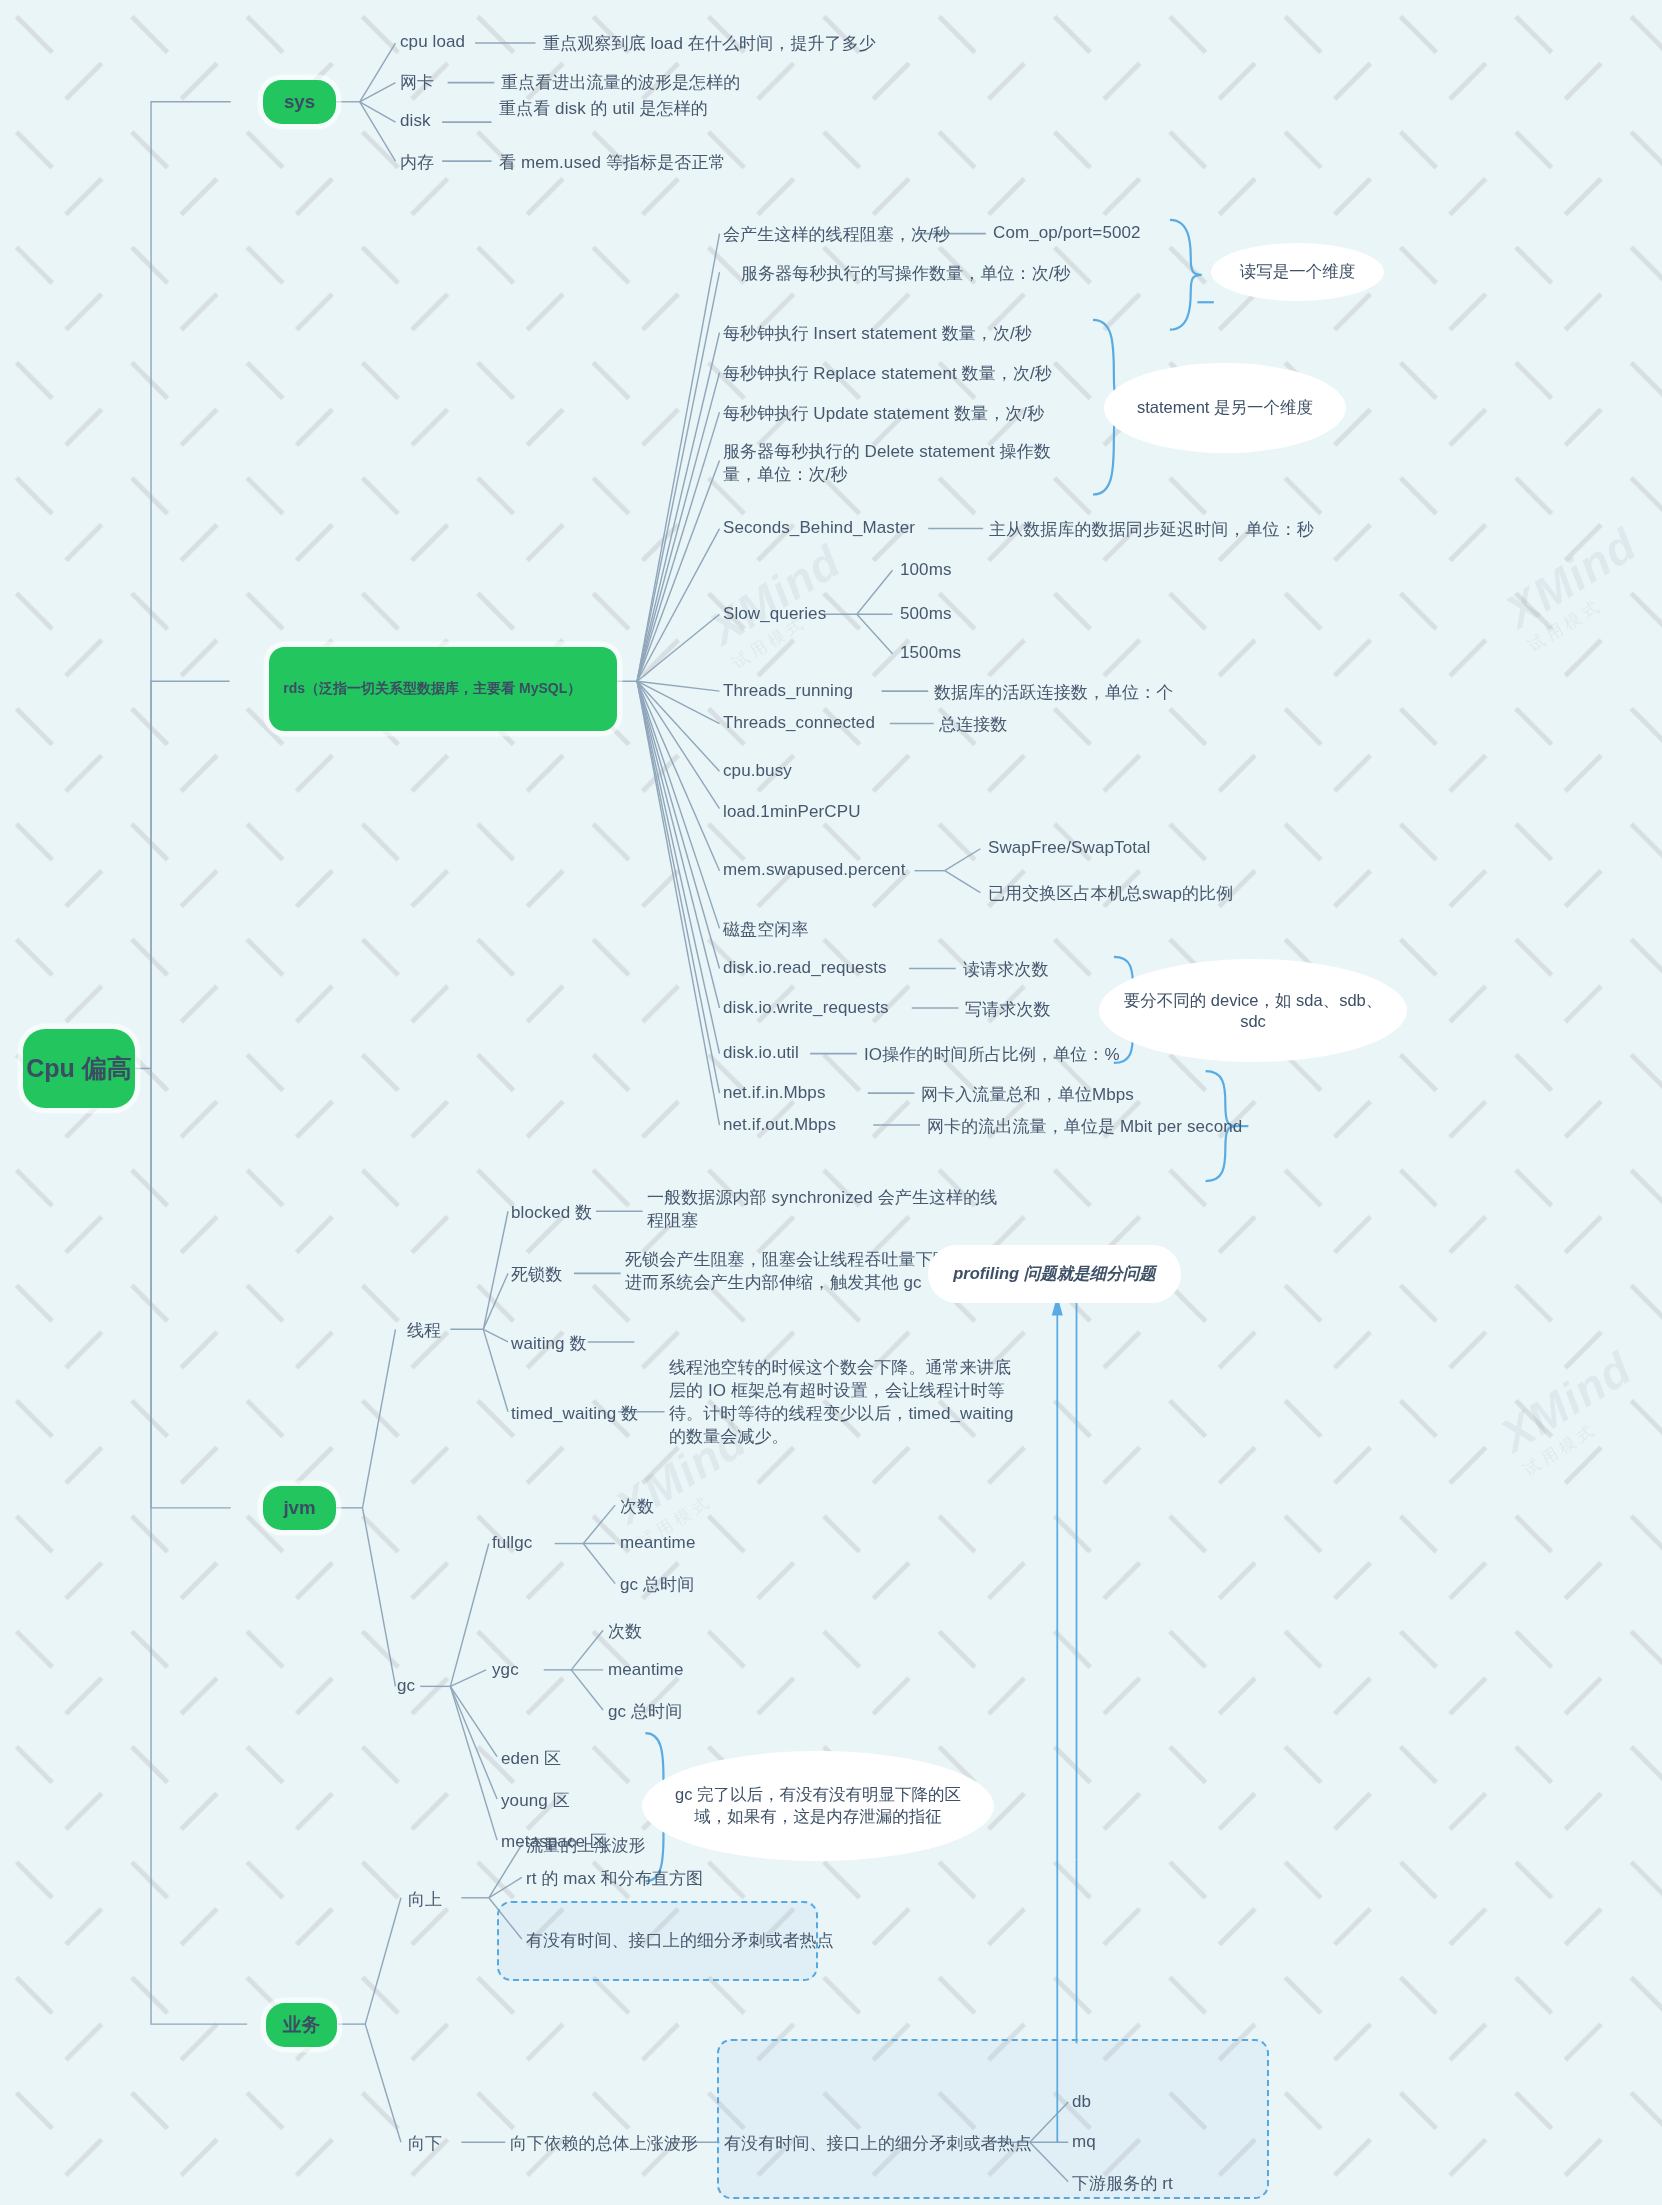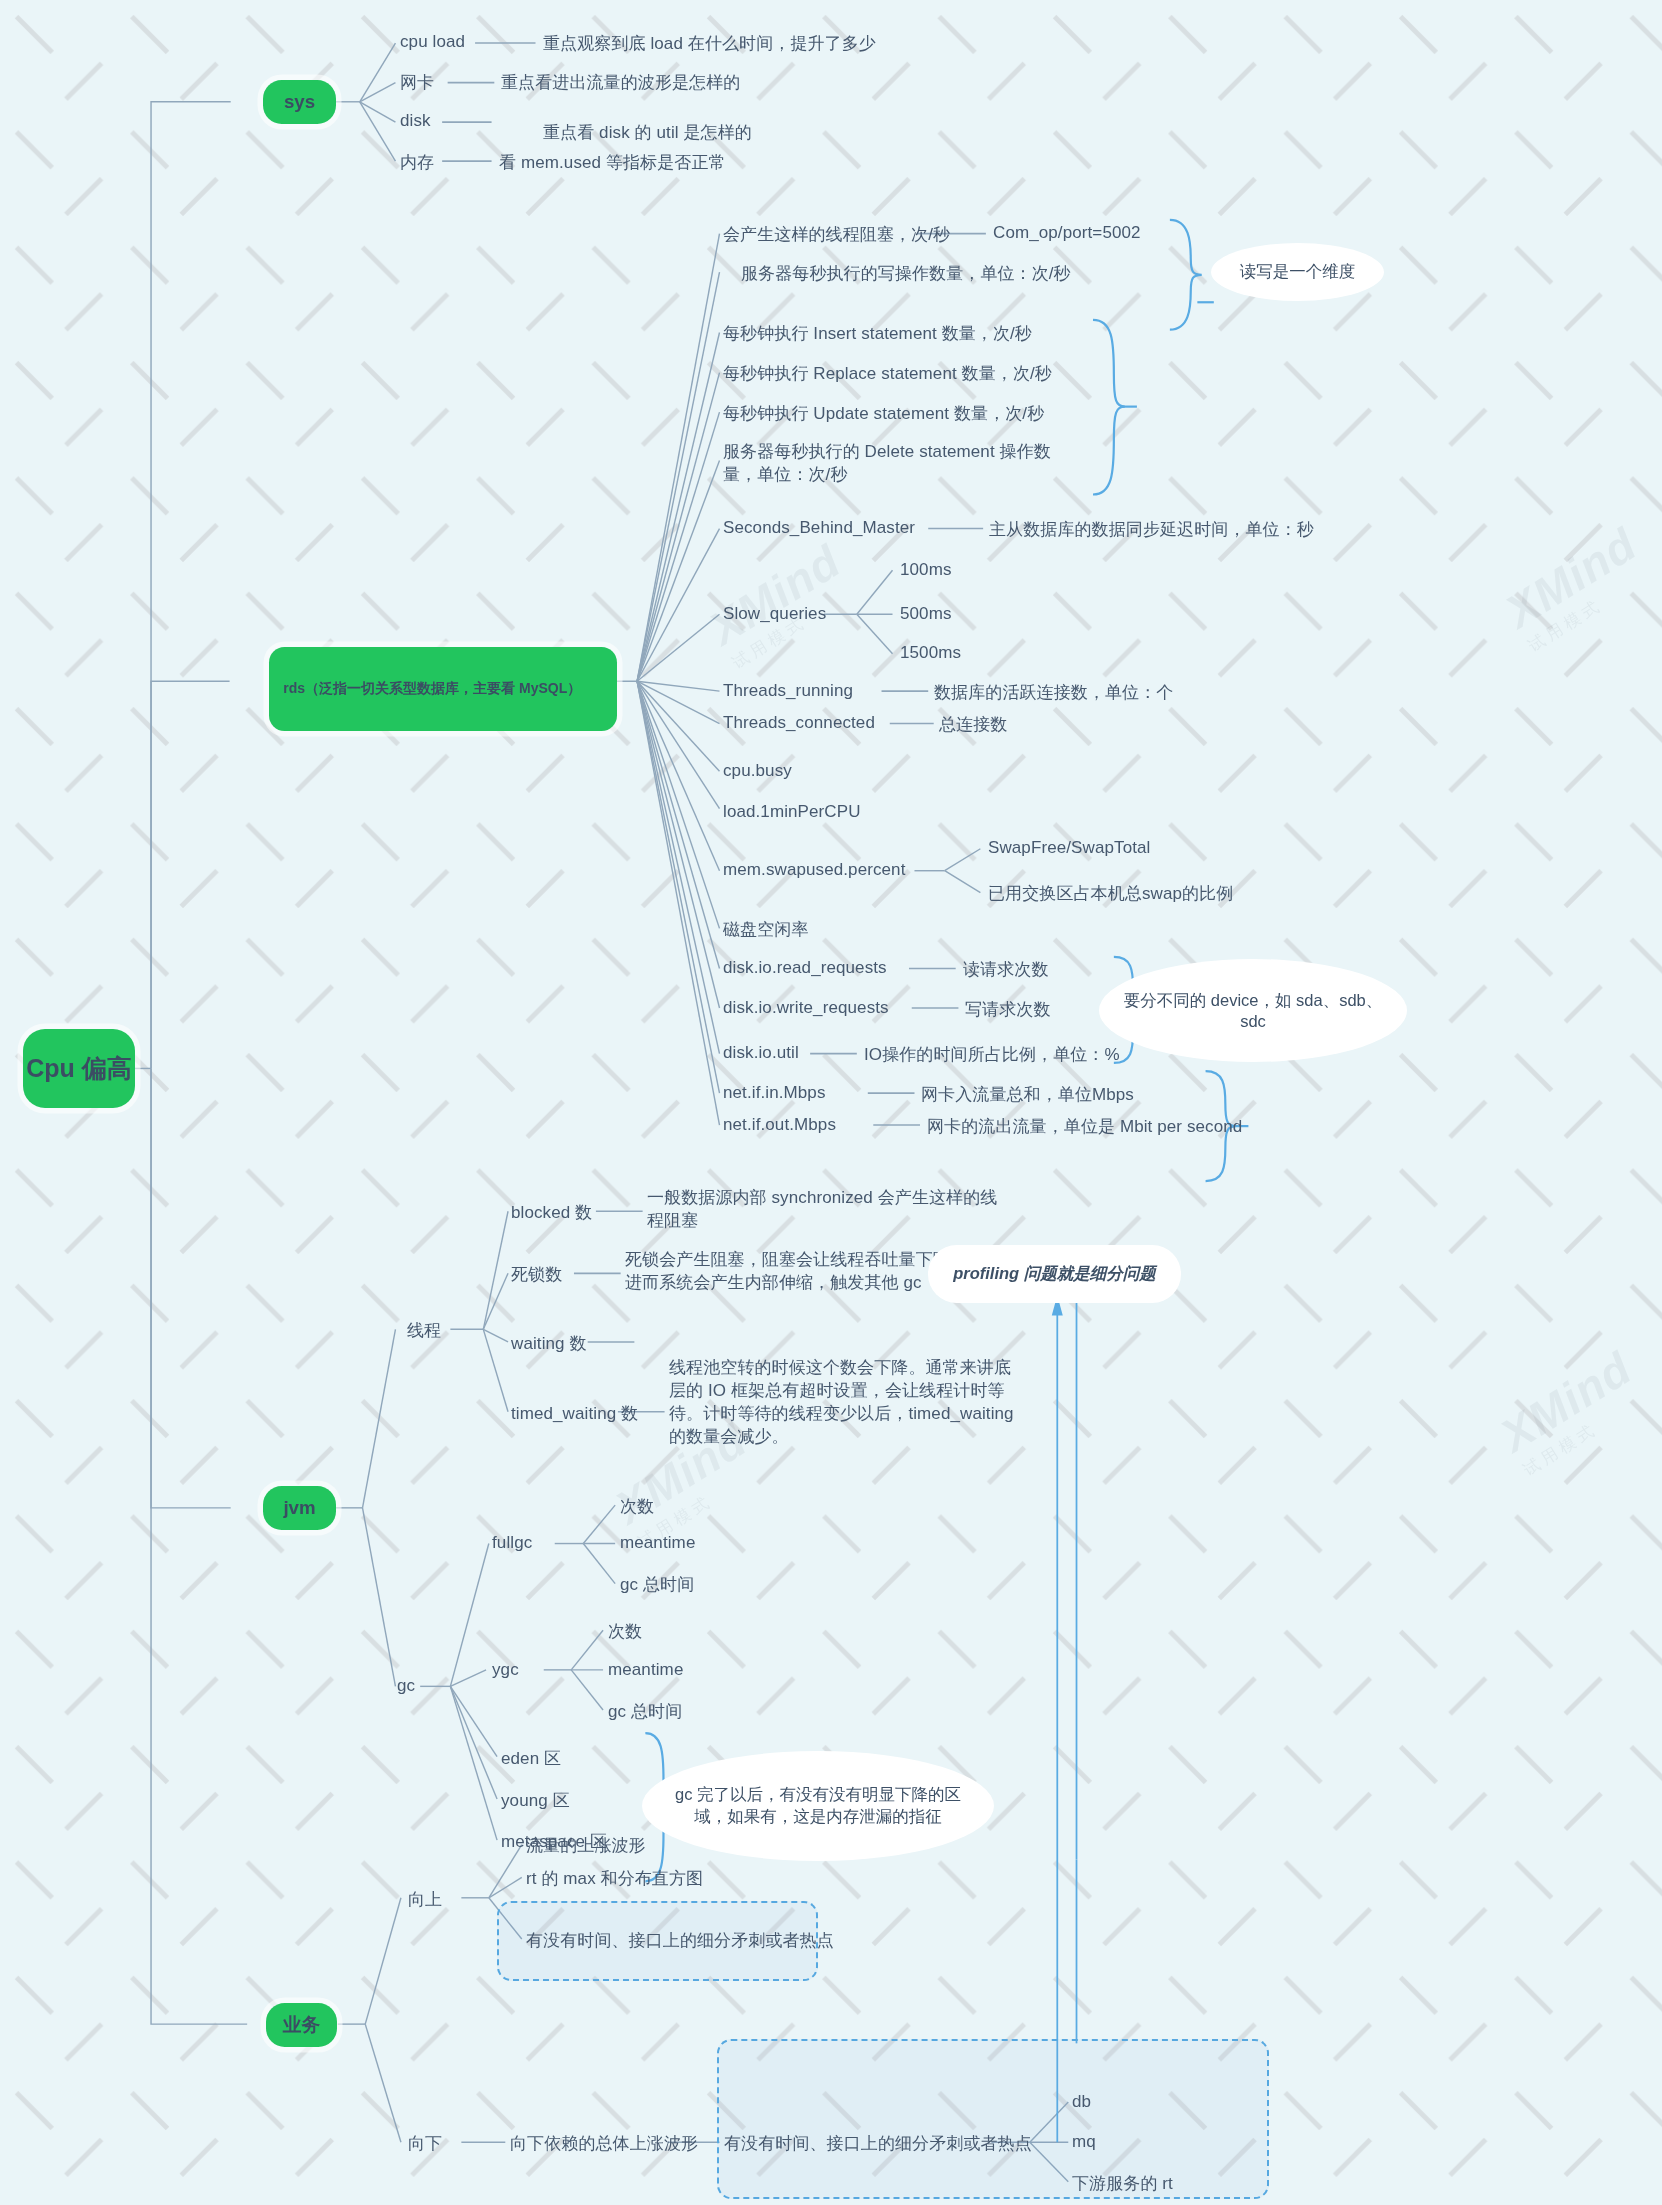--- a/index.html
+++ b/index.html
@@ -229,21 +229,21 @@
   </div>
 
   <div class="pill branch" style="left:263px;top:80px;width:73px;height:44px;">
     <span>sys</span>
   </div>
   <div class="txt lvl3" style="left:400px;top:32px;">cpu load</div>
   <div class="txt lvl3 wrap" style="left:543px;top:32px;width:385px;">重点观察到底 load 在什么时间，提升了多少</div>
   <div class="txt lvl3" style="left:400px;top:71px;">网卡</div>
   <div class="txt lvl3 wrap" style="left:501px;top:71px;width:385px;">重点看进出流量的波形是怎样的</div>
   <div class="txt lvl3" style="left:400px;top:111px;">disk</div>
-  <div class="txt lvl3 wrap" style="left:499px;top:121px;width:385px;margin-left:44px;">重点看 disk 的 util 是怎样的</div>
+  <div class="txt lvl3 wrap" style="left:499px;top:97px;width:385px;">重点看 disk 的 util 是怎样的</div>
   <div class="txt lvl3" style="left:400px;top:151px;">内存</div>
   <div class="txt lvl3 wrap" style="left:499px;top:151px;width:385px;">看 mem.used 等指标是否正常</div>
 
   <div class="pill branch multiline" style="left:269px;top:647px;width:319px;height:69px;">
     <span>rds（泛指一切关系型数据库，主要看 MySQL）</span>
   </div>
 
   <div class="txt lvl3" style="left:723px;top:223px;">会产生这样的线程阻塞，次/秒</div>
   <div class="txt lvl3" style="left:993px;top:223px;">Com_op/port=5002</div>
   <div class="txt lvl3" style="left:723px;top:262px;margin-left:18px;">服务器每秒执行的写操作数量，单位：次/秒</div>
@@ -280,20 +280,23 @@
   <div class="txt lvl3" style="left:723px;top:1043px;">disk.io.util</div>
   <div class="txt lvl3" style="left:864px;top:1043px;">IO操作的时间所占比例，单位：%</div>
   <div class="txt lvl3" style="left:723px;top:1083px;">net.if.in.Mbps</div>
   <div class="txt lvl3" style="left:921px;top:1083px;">网卡入流量总和，单位Mbps</div>
   <div class="txt lvl3" style="left:723px;top:1115px;">net.if.out.Mbps</div>
   <div class="txt lvl3" style="left:927px;top:1115px;">网卡的流出流量，单位是 Mbit per second</div>
 
   <div class="bubble" style="left:1211px;top:243px;width:173px;height:58px;">
     <span>读写是一个维度</span>
   </div>
+  <div class="bubble" style="left:1104px;top:363px;width:242px;height:90px;">
+    <span>statement 是另一个维度</span>
+  </div>
   <div class="bubble" style="left:1099px;top:959px;width:308px;height:103px;">
     <span>要分不同的 device，如 sda、sdb、sdc</span>
   </div>
 
   <div class="pill branch" style="left:263px;top:1486px;width:73px;height:44px;">
     <span>jvm</span>
   </div>
 
   <div class="txt lvl3" style="left:407px;top:1319px;">线程</div>
 

